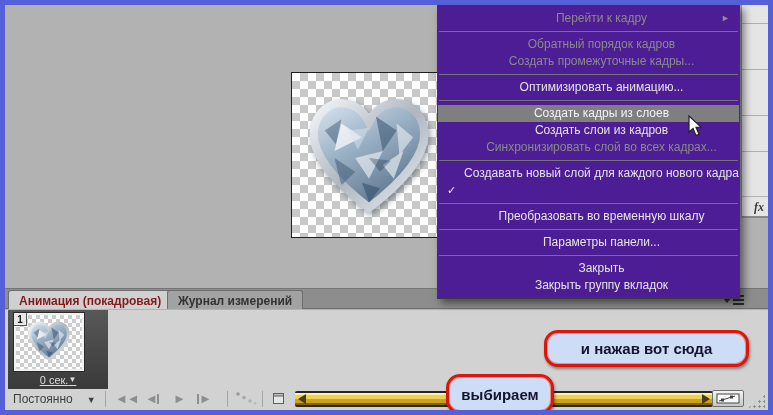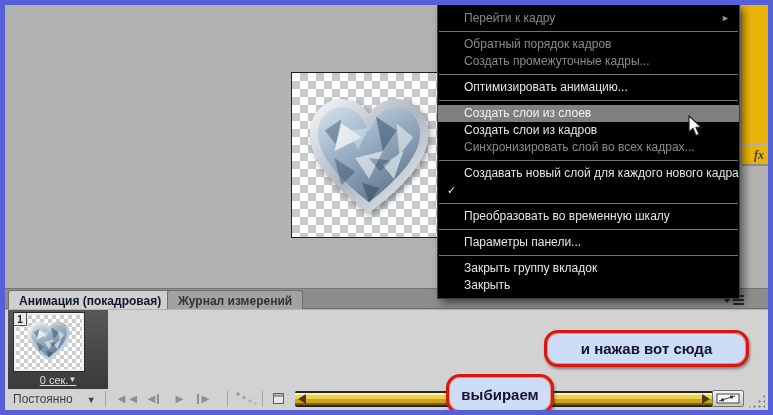--- a/index.html
+++ b/index.html
@@ -16,43 +16,43 @@
     position:absolute;left:291px;top:72px;width:166px;height:166px;
     border:1px solid #1e1e1e;background:#fff;
     background-image:
       linear-gradient(45deg,#c9c9c9 25%,transparent 25%,transparent 75%,#c9c9c9 75%),
       linear-gradient(45deg,#c9c9c9 25%,transparent 25%,transparent 75%,#c9c9c9 75%);
     background-size:16px 16px;background-position:0 0,8px 8px;
     z-index:1;
   }
   .gem-big{position:absolute;left:6px;top:16px;width:142px;height:138px;filter:drop-shadow(2px 3px 3px rgba(40,50,60,.45));}
   
-  .side-strip{position:absolute;left:741px;top:5px;width:27px;height:161px;background:#eab308;border-left:1px solid #9a9a9a;z-index:2;}
+  .side-strip{position:absolute;left:741px;top:5px;width:27px;height:213px;background:#e5e5e5;border-left:1px solid #9a9a9a;z-index:2;}
   .side-strip .row{position:absolute;left:0;width:100%;border-top:1px solid #b0b0b0;}
   .side-strip .fxrow{position:absolute;left:0;bottom:0;width:100%;height:22px;border-top:1px solid #b4b4b4;border-bottom:2px solid #8a8a8a;
      font:italic bold 12px "Liberation Serif", serif;color:#3c3c3c;text-align:right;padding:3px 4px 0 0;}
   
   .menu{
     position:absolute;left:437px;top:5px;width:303px;z-index:50;
-    background:#000000;border:1px solid #3c3c3c;border-top:none;
+    background:#4c1d95;border:1px solid #3c3c3c;border-top:none;
     box-shadow:4px 4px 8px rgba(0,0,0,.5);
-    padding:5px 0 4px 0;color:#e4e4e4;font-size:12px;
+    padding:5px 0 4px 0;color:#e4e4e4;font-size:12px;text-align:center;
   }
   .mi{position:relative;height:17px;line-height:17px;padding-left:26px;white-space:nowrap;cursor:default;}
   .mi.dis{color:#8a8a8a;}
   .mi.hl{background:#7f7f7f;color:#f2f2f2;}
   .mi .check{position:absolute;left:9px;top:0;font-size:11px;color:#f0f0f0;}
   .mi .subarrow{position:absolute;right:9px;top:0;font-size:9px;color:#8f8f8f;}
   .sep{height:1px;background:#747474;margin:4px 1px;}
   
   .panel{position:absolute;left:5px;top:288px;width:763px;height:122px;z-index:5;}
   .tabbar{position:absolute;left:0;top:0;width:100%;height:21px;background:#8d8d8d;border-top:1px solid #757575;border-bottom:1px solid #6e6e6e;}
   .tab{position:absolute;top:1px;height:19px;font:bold 12px "Liberation Sans",sans-serif;
        padding:3px 10px 0 10px;border:1px solid #6e6e6e;border-bottom:none;border-radius:3px 3px 0 0;}
-  .tab.active{left:3px;background:#d0d0d0;color:#0f172a;}
+  .tab.active{left:3px;background:#d0d0d0;color:#7f1d1d;}
   .tab.inactive{left:162px;background:#a2a2a2;color:#333;}
   .panel-menu-btn{position:absolute;right:23px;top:5px;width:22px;height:12px;cursor:pointer;}
   .panel-menu-btn .tri{position:absolute;left:0;top:4px;width:0;height:0;border-left:4px solid transparent;border-right:4px solid transparent;border-top:5px solid #2b2b2b;}
   .panel-menu-btn .bars{position:absolute;left:10px;top:1px;width:11px;height:10px;
        background:linear-gradient(#2b2b2b 0 2px,transparent 2px 4px,#2b2b2b 4px 6px,transparent 6px 8px,#2b2b2b 8px 10px);}
   .panel-body{position:absolute;left:0;top:22px;width:100%;height:100px;background:#d2d2d2;}
   .frames-col{position:absolute;left:3px;top:0;width:100px;height:79px;background:linear-gradient(#585858,#3a3a3a);}
   .frame-thumb{position:absolute;left:6px;top:3px;width:70px;height:58px;background:#fff;border:2px solid #f2f2f2;box-shadow:0 0 0 1px #2a2a2a;}
   .thumb-checker{position:absolute;inset:0;background:#fff;
       background-image:
@@ -151,35 +151,35 @@
     <div class="mi dis">
       <span>Перейти к кадру</span>
       <span class="subarrow">►</span>
     </div>
     <div class="sep"></div>
     <div class="mi dis"><span>Обратный порядок кадров</span></div>
     <div class="mi dis"><span>Создать промежуточные кадры...</span></div>
     <div class="sep"></div>
     <div class="mi"><span>Оптимизировать анимацию...</span></div>
     <div class="sep"></div>
-    <div class="mi hl"><span>Создать слои из слоев</span></div>
+    <div class="mi hl"><span>Создать кадры из слоев</span></div>
     <div class="mi"><span>Создать слои из кадров</span></div>
     <div class="mi dis"><span>Синхронизировать слой во всех кадрах...</span></div>
     <div class="sep"></div>
     <div class="mi"><span>Создавать новый слой для каждого нового кадра</span></div>
     <div class="mi">
       <span class="check">✓</span>
     </div>
     <div class="sep"></div>
     <div class="mi"><span>Преобразовать во временную шкалу</span></div>
     <div class="sep"></div>
     <div class="mi"><span>Параметры панели...</span></div>
     <div class="sep"></div>
+    <div class="mi"><span>Закрыть</span></div>
     <div class="mi"><span>Закрыть группу вкладок</span></div>
-    <div class="mi"><span>Закрыть</span></div>
   </div>
 
   <div class="panel">
     <div class="tabbar">
       <div class="tab active">Анимация (покадровая)</div>
       <div class="tab inactive">Журнал измерений</div>
       <div class="panel-menu-btn">
         <span class="tri"></span>
         <span class="bars"></span>
       </div>

